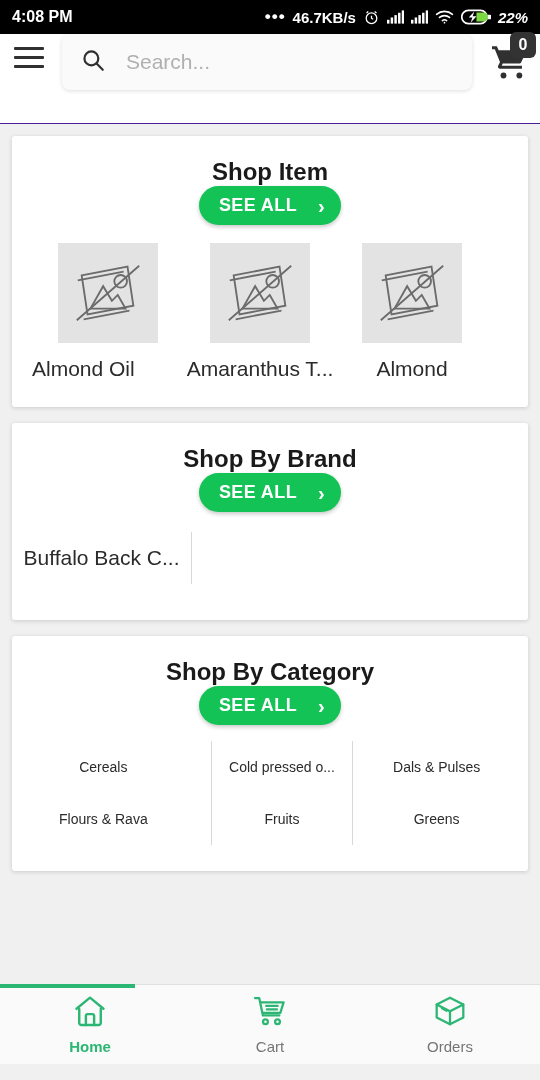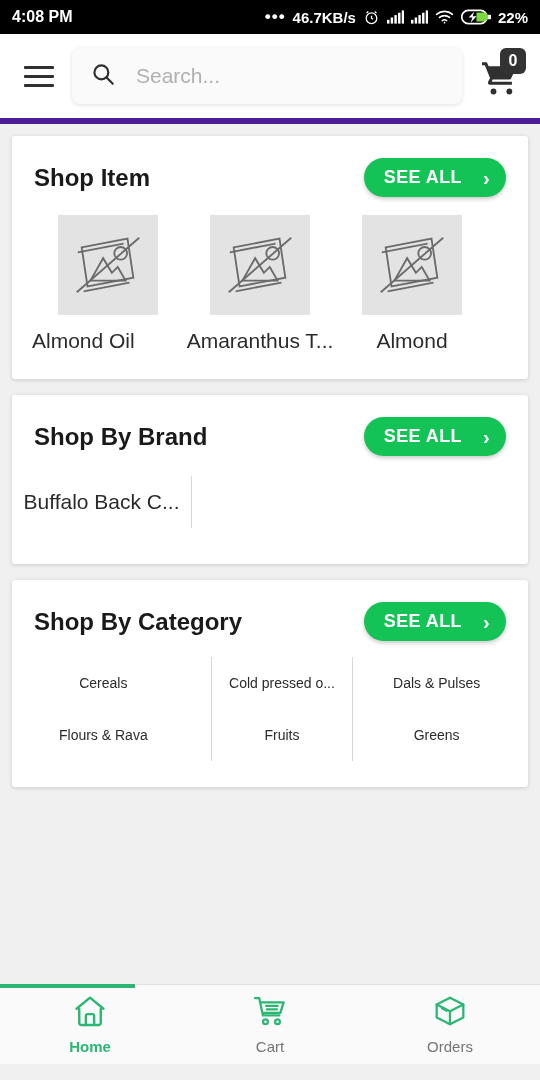--- a/index.html
+++ b/index.html
@@ -15,27 +15,27 @@
   .statusbar {
     height:34px; background:#000; color:#fff;
     display:flex; align-items:center; justify-content:space-between;
     padding:0 12px; font-size:16px; font-weight:bold; flex:none;
   }
   .sb-left { display:flex; align-items:center; }
   .sb-right { display:flex; align-items:center; gap:7px; }
   .sb-dots { letter-spacing:1px; font-size:17px; line-height:10px; }
   .sb-speed { font-size:15px; font-weight:bold; }
   .sb-icon { display:flex; align-items:center; }
-  .sb-pct { font-size:15px; font-weight:bold; }
+  .sb-pct { font-size:15px; font-weight:bold;font-style:italic; }
 
   
   .appbar {
     height:90px; background:#fff; flex:none;
-    display:flex; align-items:center; padding:0 16px;
-    border-bottom:6px solid #4c1d95;
+    display:flex; padding:0 6px;
+    border-bottom:1px solid #4c1d95;
   }
   .hamburger { width:46px; height:46px; display:flex; flex-direction:column;
     justify-content:center; align-items:center; gap:6px; cursor:pointer; }
   .hamburger span { display:block; width:30px; height:3px; background:#303030; border-radius:1px; }
 
   .searchwrap {
     flex:1; margin:0 14px 0 10px; height:56px; background:#fafafa;
     border-radius:8px; display:flex; align-items:center; padding:0 18px;
     box-shadow:0 1px 4px rgba(0,0,0,0.13);
   }
@@ -58,20 +58,21 @@
   
   .content { flex:1; background:#f0f0f0; padding:12px 12px 0 12px; overflow:hidden; }
 
   .card {
     background:#fff; border-radius:3px; margin-bottom:16px;
     box-shadow:0 1px 4px rgba(0,0,0,0.16);
   }
   .card-head {
     display:flex; align-items:center; justify-content:space-between;
     padding:22px 22px 10px 22px;
+    flex-direction:column;
   }
   .card-title { font-size:24px; font-weight:bold; color:#1a1a1a; }
   .see-all {
     background:#14c356; color:#fff; border:none; border-radius:22px;
     padding:9px 16px 9px 20px; font-size:18px; font-weight:bold;
     font-family:"Liberation Sans", sans-serif; letter-spacing:0.4px;
     display:flex; align-items:center; gap:21px; cursor:pointer;
     box-shadow:0 2px 4px rgba(0,0,0,0.22);
   }
   .see-all .chev { font-size:20px; font-weight:bold; line-height:1; }

